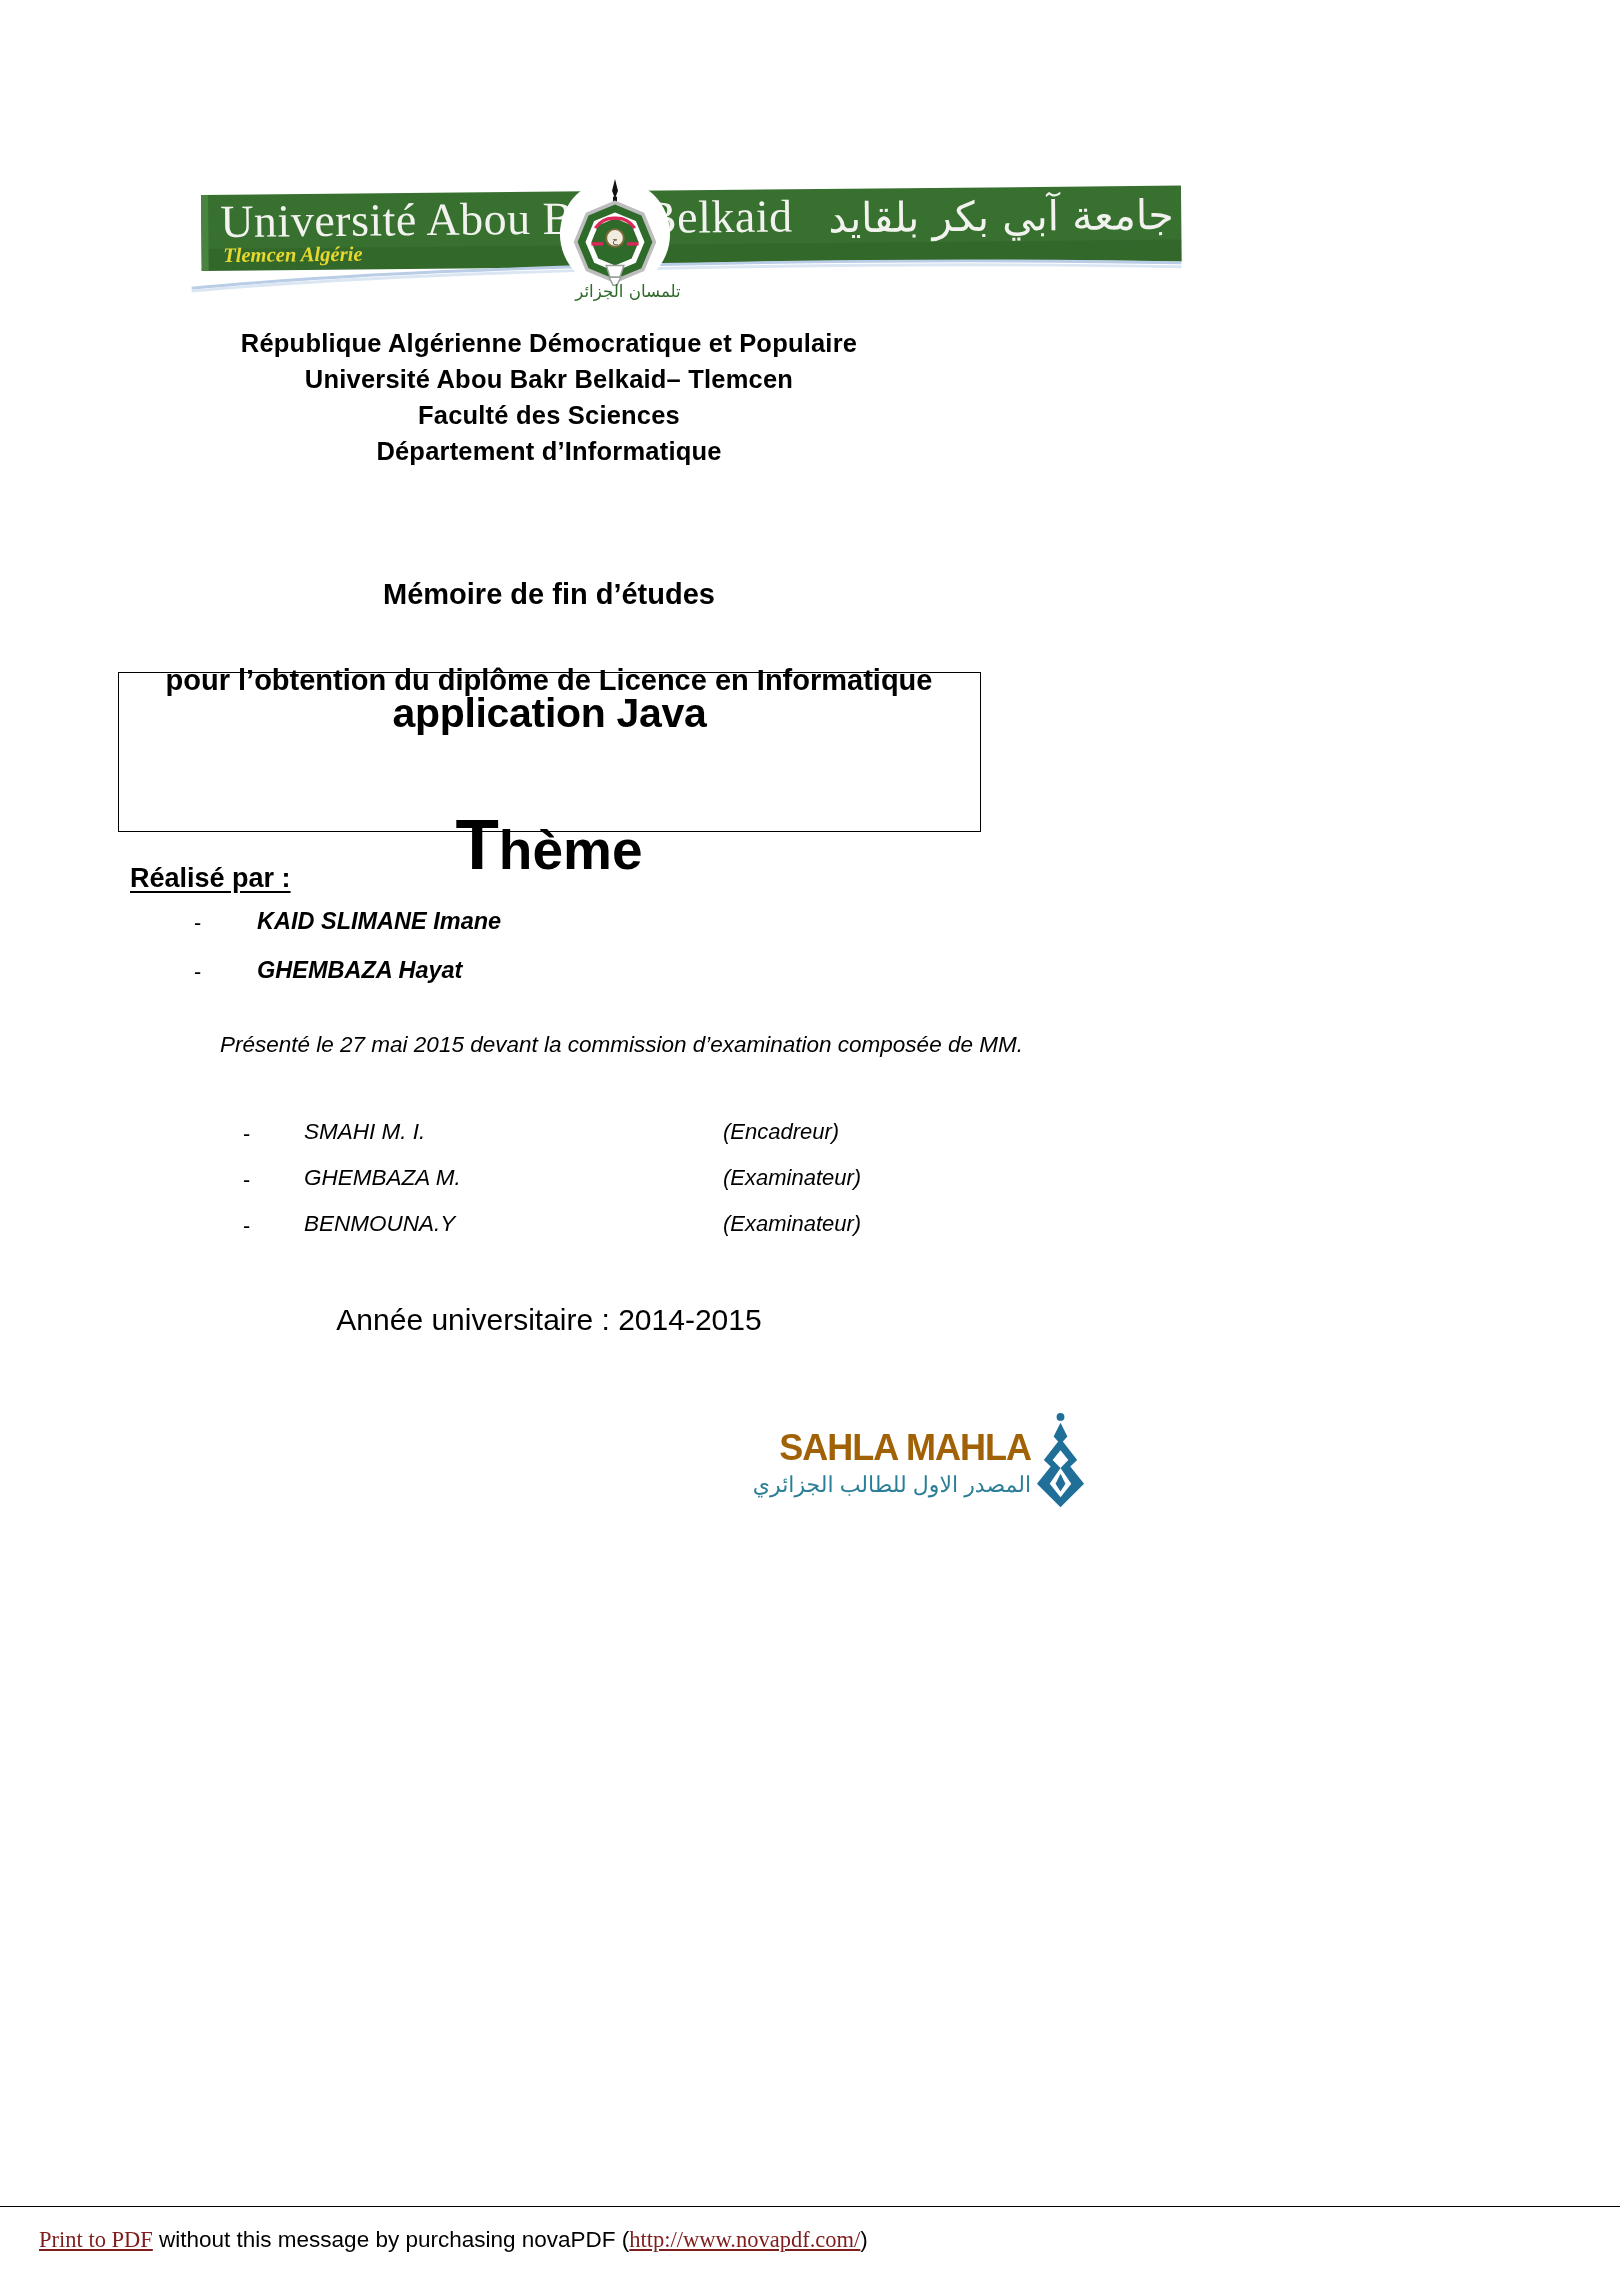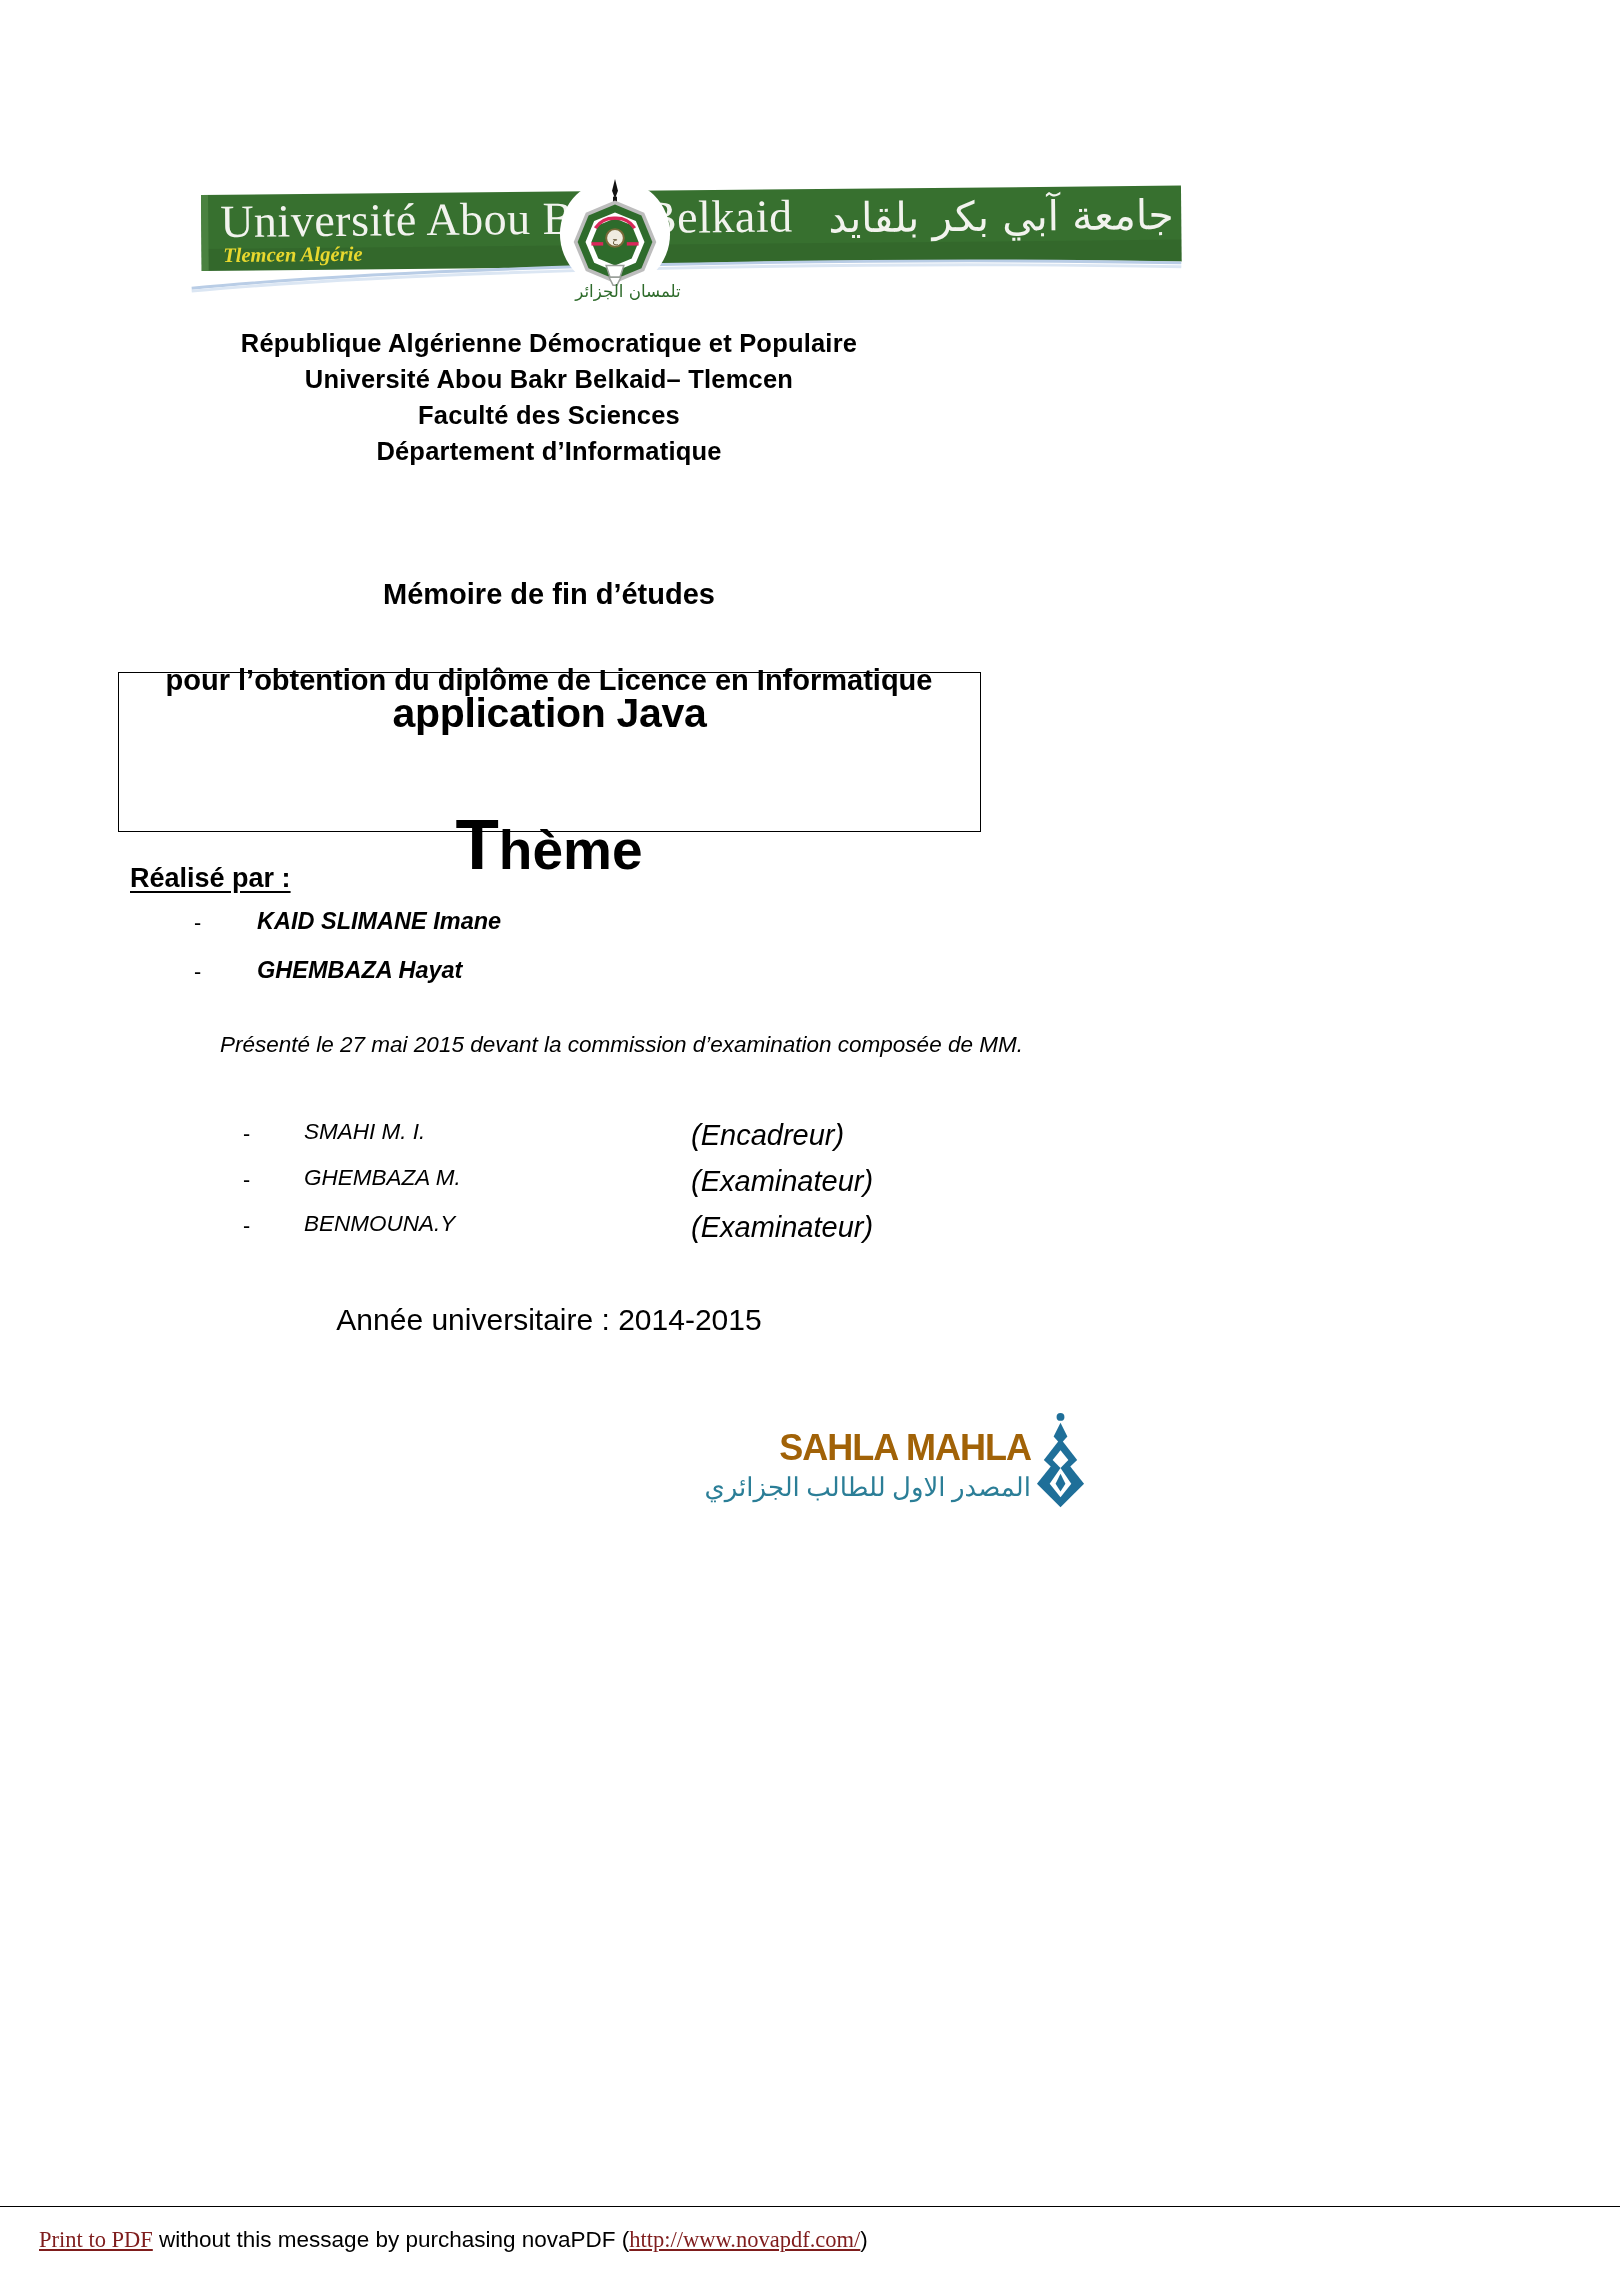--- a/index.html
+++ b/index.html
@@ -245,23 +245,24 @@
     font-style: italic;
     white-space: nowrap;
   }
   .jury-dash {
     position: absolute;
     font-size: 21.6px;
     font-style: normal;
   }
   .jury-role {
     position: absolute;
-    font-size: 29px;
+    font-size: 22px;
     font-style: italic;
     white-space: nowrap;
+    margin-left: 32px;
   }
 
   .annee-line {
     position: absolute;
     left: 0;
     top: 1303px;
     width: 1098px;
     text-align: center;
     font-size: 30px;
   }
@@ -285,22 +286,22 @@
     font-size: 36px;
     letter-spacing: -1px;
     color: #a16207;
   }
   .sahla-ar {
     position: absolute;
     left: 0;
     top: 61px;
     width: 257px;
     text-align: right;
-    font-family: Liberation Serif, serif;
-    font-size: 26px;
+    font-family: Liberation Sans, sans-serif;
+    font-size: 22px;
     color: #2b7e97;
     direction: rtl;
     white-space: nowrap;
   }
   .sahla-mark {
     position: absolute;
     left: 257px;
     top: 0;
     width: 59px;
     height: 106px;

